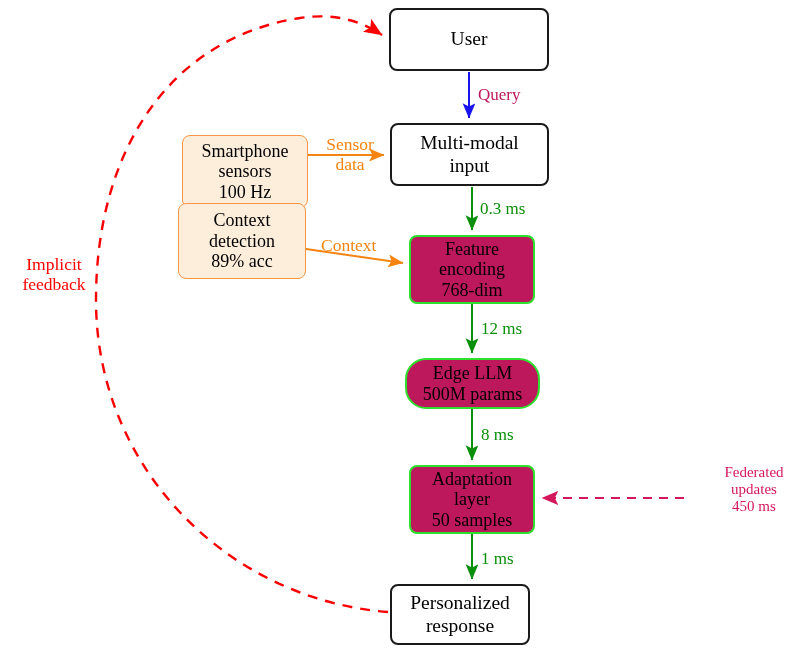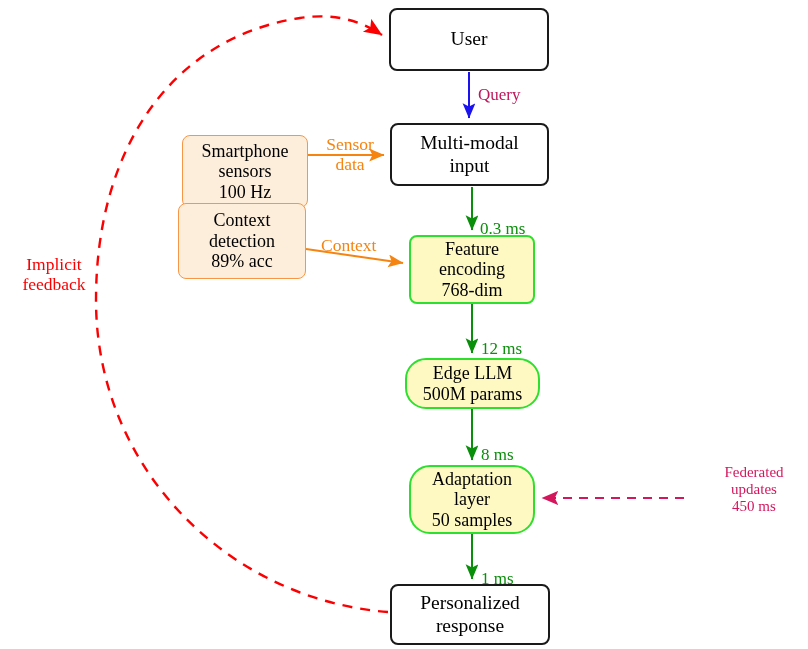--- a/index.html
+++ b/index.html
@@ -48,35 +48,35 @@
     background: #ffffff;
     border: 2.2px solid #1a1a1a;
     font-size: 19.5px;
   }
   .node-orange {
     background: #fdeedc;
     border: 1.7px solid #f79646;
     font-size: 18px;
   }
   .node-green {
-    background: #fef9c3;
+    background: #be185d;
     border: 2.2px solid #2ee02e;
     font-size: 18px;
   }
   .elabel {
     position: absolute;
     text-align: center;
     font-family: "Liberation Serif", "DejaVu Serif", serif;
     line-height: 1.12;
     white-space: nowrap;
     z-index: 4;
   }
   .elabel .ln { display: block; }
   .lbl-blue   { color: #be185d; font-size: 17px; }
-  .lbl-green  { color: #0a8f0a; font-size: 17px; margin-top: 20px; }
+  .lbl-green  { color: #0a8f0a; font-size: 17px; }
   .lbl-orange { color: #f58410; font-size: 17.5px; }
   .lbl-red    { color: #fb0000; font-size: 17.5px; }
   .lbl-crimson{ color: #d4165c; font-size: 15px; }
 </style>
 </head>
 <body>
 
 <div id="canvas">
 
   <svg id="edges" viewBox="0 0 808 649" width="808" height="649" xmlns="http://www.w3.org/2000/svg">
@@ -142,27 +142,27 @@
     <span class="ln">Feature</span>
     <span class="ln">encoding</span>
     <span class="ln">768-dim</span>
   </div>
 
   <div class="node node-green" style="left:405px; top:358px; width:135px; height:51px;border-radius:21px;">
     <span class="ln">Edge LLM</span>
     <span class="ln">500M params</span>
   </div>
 
-  <div class="node node-green" style="left:409px; top:465px; width:126px; height:69px;border-radius:21px;">
+  <div class="node node-green" style="left:409px; top:465px; width:126px; height:69px;">
     <span class="ln">Adaptation</span>
     <span class="ln">layer</span>
     <span class="ln">50 samples</span>
   </div>
 
-  <div class="node node-plain" style="left:390px; top:584px; width:160px; height:61px;">
+  <div class="node node-plain" style="left:390px; top:584px; width:140px; height:61px;">
     <span class="ln">Personalized</span>
     <span class="ln">response</span>
   </div>
 
   <div class="elabel lbl-blue" style="left:478px; top:85px;">
     <span class="ln">Query</span>
   </div>
 
   <div class="elabel lbl-orange" style="left:311px; top:111px; width:78px;margin-top:24px;">
     <span class="ln">Sensor</span>

